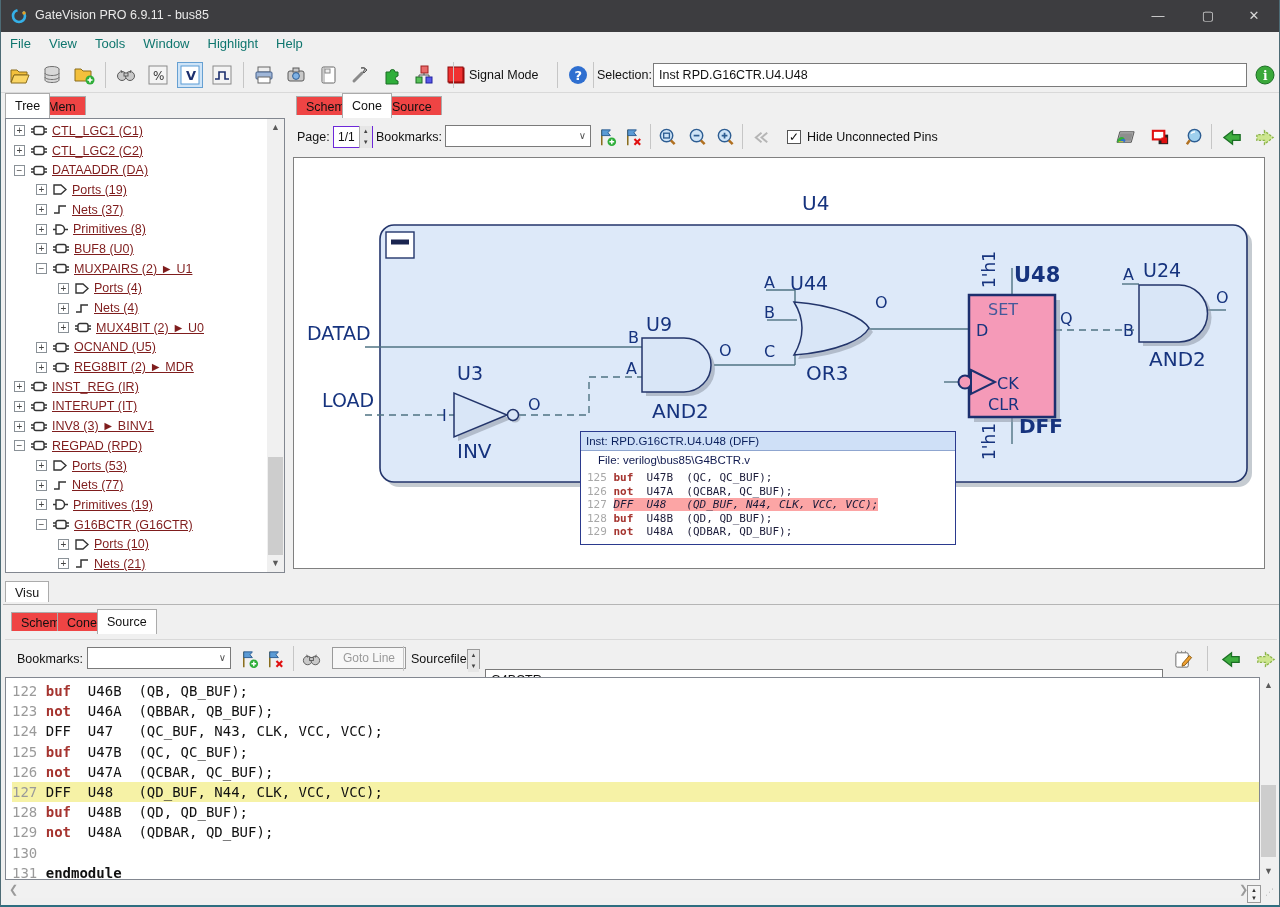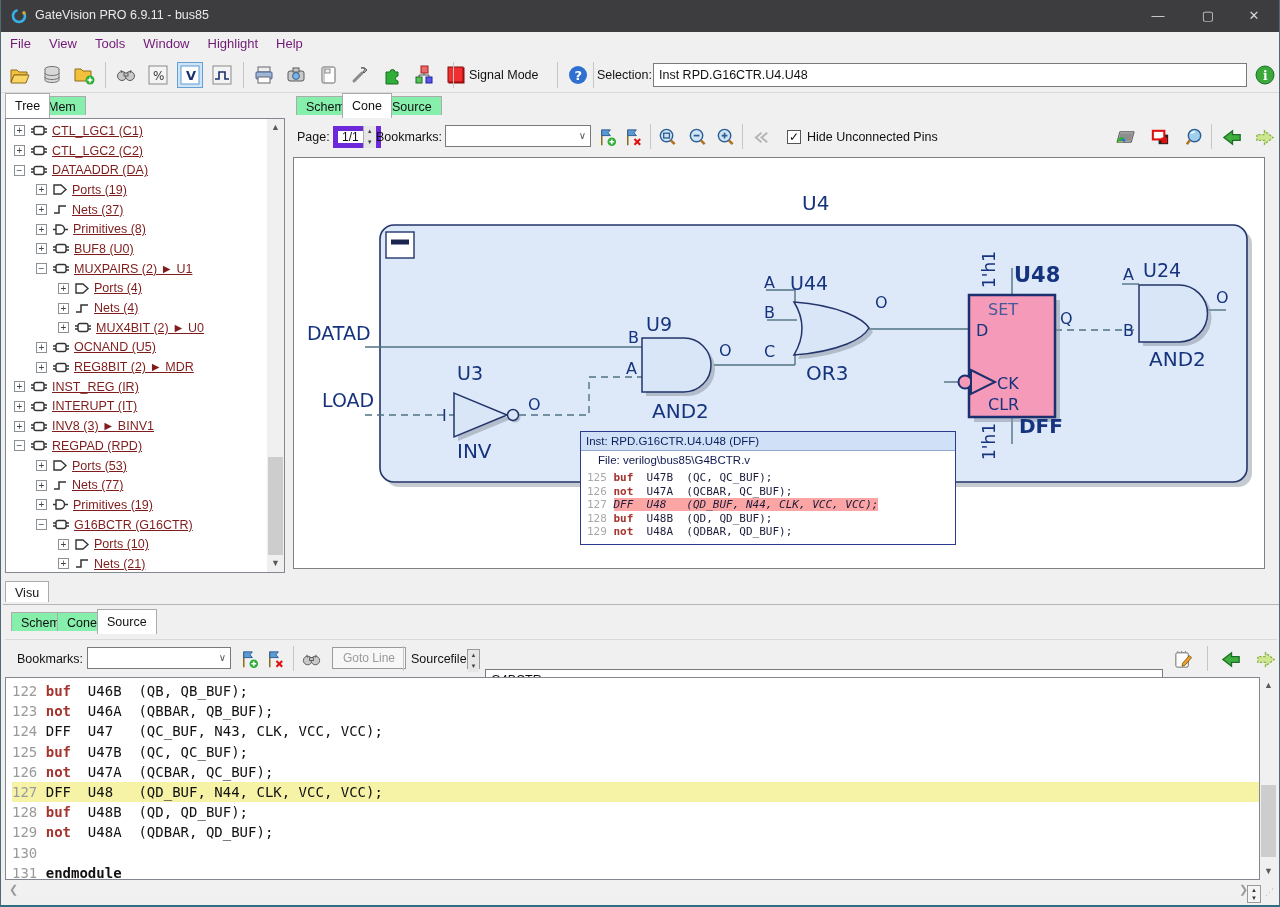--- a/index.html
+++ b/index.html
@@ -6,52 +6,52 @@
   *{box-sizing:border-box;}
   .app{position:relative;width:1280px;height:907px;background:#f0f0f0;overflow:hidden;
        font-family:"Liberation Sans",sans-serif;border-left:1px solid #4d6b75;border-right:1px solid #4d6b75;border-bottom:2px solid #2e6e80;}
   
   .titlebar{position:absolute;left:0;top:0;width:1280px;height:32px;background:#3d3d40;color:#e9e9e9;}
   .titlebar .logo{position:absolute;left:10px;top:8px;width:16px;height:16px;}
   .titlebar .title{position:absolute;left:34px;top:8px;font-size:12.5px;}
   .winbtn{position:absolute;top:0;width:46px;height:32px;color:#d8d8d8;font-size:13px;text-align:center;line-height:32px;}
   .winbtn.min{right:100px}.winbtn.max{right:50px}.winbtn.close{right:4px}
   
-  .menubar{position:absolute;left:0;top:32px;width:1280px;height:25px;background:#f0f0f0;font-size:13px;color:#701a75;}
+  .menubar{position:absolute;left:0;top:32px;width:1280px;height:25px;background:#f0f0f0;font-size:13px;color:#0f766e;}
   .menubar span{display:inline-block;padding:4px 9px;}
   
   .toolbar{position:absolute;left:0;top:57px;width:1280px;height:36px;background:#f0f0f0;border-bottom:1px solid #d9d9d9;}
   .tb-icon{position:absolute;top:5px;width:26px;height:26px;display:flex;align-items:center;justify-content:center;}
   .tb-icon svg{width:22px;height:22px;}
   .tb-icon.active{background:#cfe4f7;border:1px solid #66a0d2;}
   .tb-sep{position:absolute;top:5px;width:1px;height:26px;background:#c6c6c6;}
   .signal-mode{position:absolute;left:462px;top:5px;height:26px;line-height:26px;padding:0 6px;font-size:12.5px;color:#111;}
   .sel-label{position:absolute;left:596px;top:11px;font-size:12.5px;color:#111;}
   .sel-input{position:absolute;left:652px;top:6px;width:594px;height:24px;border:1px solid #7a7a7a;background:#fff;
              font-family:"Liberation Sans",sans-serif;font-size:12.5px;padding:0 5px;color:#111;}
   
   .tabrow{position:absolute;left:0;top:93px;width:1280px;height:25px;background:#f0f0f0;}
   .tab{position:absolute;top:3px;height:19px;line-height:21px;padding:0 9px;font-size:12.5px;color:#111;
-       border:1px solid #ababab;border-bottom:none;background:#86efac;}
+       border:1px solid #ababab;border-bottom:none;background:#ef4444;}
   .tab.active{background:#fff;top:0;height:25px;line-height:24px;z-index:2;}
   
   .tree-panel{position:absolute;left:4px;top:118px;width:280px;height:455px;background:#fff;border:1px solid #828790;}
   .tree-list{position:absolute;left:0;top:2px;right:18px;bottom:0;overflow:hidden;font-size:12.5px;color:#1a1a1a;}
   .trow{height:19.7px;display:flex;align-items:center;white-space:nowrap;}
   .texp{width:11px;height:11px;border:1px solid #8a9197;background:#fff;color:#444;font-size:10px;line-height:9px;
         text-align:center;margin-right:6px;flex:0 0 11px;}
   .ticon{margin-right:5px;display:flex;}
   .trow .lbl{color:#7f1d1d;text-decoration:underline;}
   .vscroll{position:absolute;right:0px;top:0px;bottom:0px;width:17px;background:#f0f0f0;}
   .vscroll .arr{position:absolute;left:0;width:17px;height:17px;color:#5a5a5a;font-size:9px;text-align:center;line-height:17px;}
   .vscroll .thumb{position:absolute;left:1px;width:15px;background:#cdcdcd;}
   
   .cone-toolbar{position:absolute;left:290px;top:118px;width:987px;height:38px;background:#f0f0f0;font-size:12.5px;color:#111;}
   .ct-item{position:absolute;top:7px;height:24px;display:flex;align-items:center;}
-  .spinbox{border:5px solid #6d28d9;background:#fff;height:22px;display:flex;align-items:center;}
+  .spinbox{border:1px solid #6d28d9;background:#fff;height:22px;display:flex;align-items:center;}
   .spinbox .val{padding:0 4px;font-size:12px;}
   .spinarr{width:13px;height:22px;border-left:1px solid #adadad;display:flex;flex-direction:column;}
   .spinarr div{flex:1;font-size:6px;color:#444;text-align:center;line-height:11px;background:#e6e6e6;}
   .combo{border:1px solid #7a7a7a;background:#fff;height:22px;position:relative;}
   .combo .chev{position:absolute;right:4px;top:4px;color:#555;font-size:10px;}
   .ico24{width:24px;height:24px;display:flex;align-items:center;justify-content:center;}
   .ico24 svg{width:21px;height:21px;}
   .ct-sep{position:absolute;top:6px;width:1px;height:25px;background:#c6c6c6;}
   .chk{width:14px;height:14px;border:1px solid #555;background:#fff;font-size:12px;line-height:13px;text-align:center;color:#111;margin-right:6px;}
   .cone-canvas{position:absolute;left:292px;top:157px;width:972px;height:412px;background:#fff;border:1px solid #808080;}

